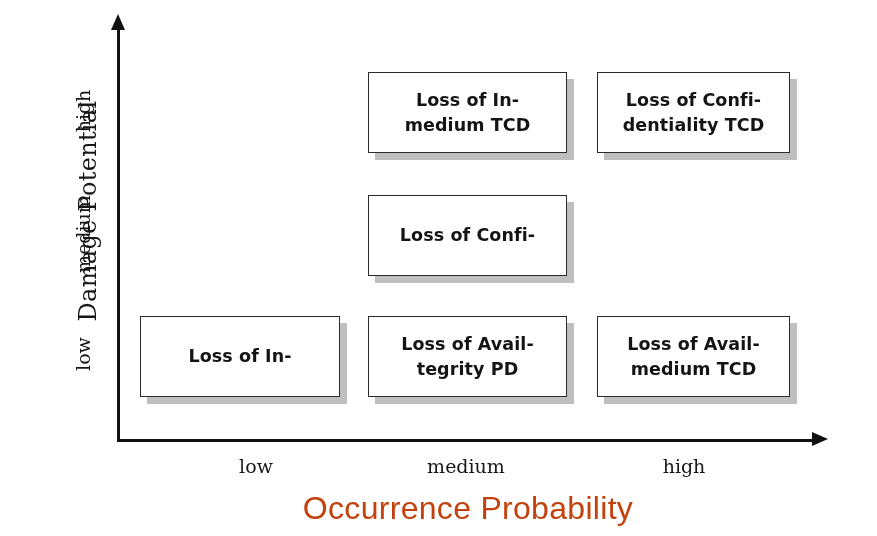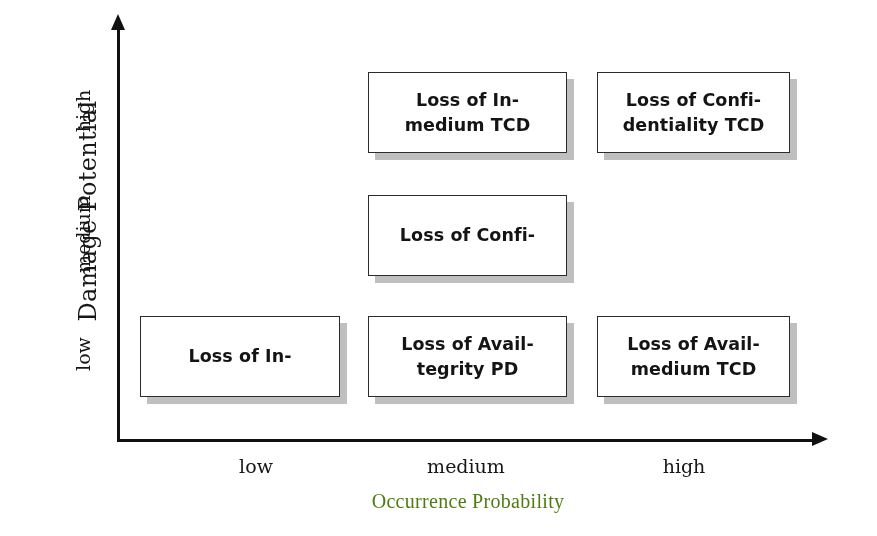--- a/index.html
+++ b/index.html
@@ -68,23 +68,23 @@
     color: #171717;
     white-space: nowrap;
     letter-spacing: 0.3px;
   }
   #x-axis-title {
     position: absolute;
     left: 168px;
     top: 490px;
     width: 600px;
     text-align: center;
-    font-family: Liberation Serif, serif;
-    font-size: 20px;
-    color: #4d7c0f;
+    font-family: Liberation Sans, sans-serif;
+    font-size: 32px;
+    color: #c2410c;
     white-space: nowrap;
     letter-spacing: 0.3px;
   }
 
   
   .y-tick {
     position: absolute;
     left: 0;
     width: 120px;
     text-align: center;

